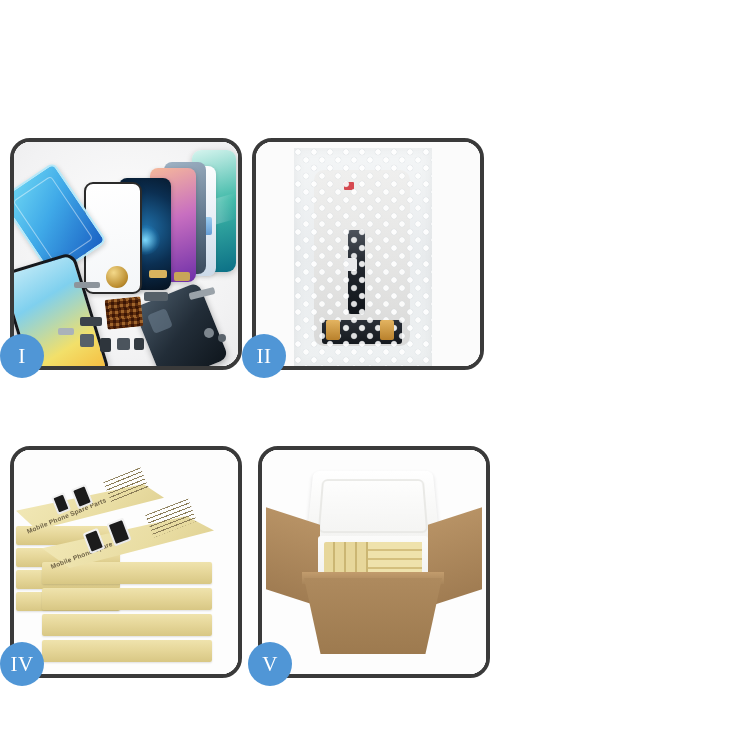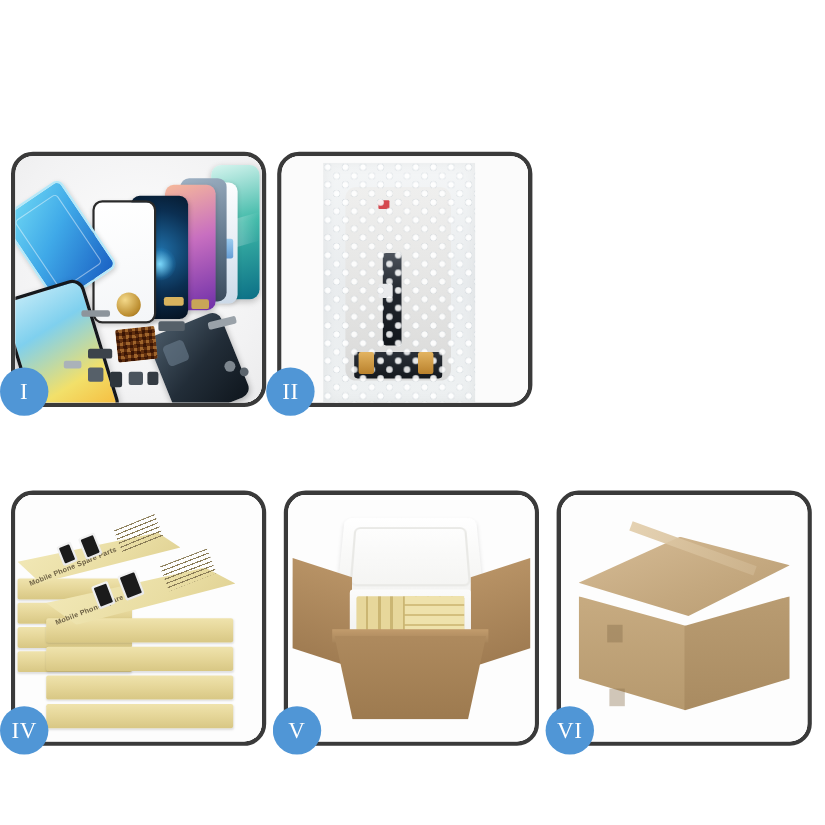--- a/index.html
+++ b/index.html
@@ -455,28 +455,15 @@
           <div class="flapR"></div>
           <div class="foamboxV"></div>
           <div class="goldstack"></div>
           <div class="cartonRim"></div>
           <div class="cartonV"></div>
         </div>
       </div>
       <div class="badge">V</div>
     </div>
 
-    <div class="panel p6">
-      <div class="clip">
-        <div class="scene6">
-          <div class="cartonTop"></div>
-          <div class="tapeseam"></div>
-          <div class="cartonFrontL"></div>
-          <div class="cartonFrontR"></div>
-          <div class="tab1"></div>
-          <div class="tab2"></div>
-        </div>
-      </div>
-      <div class="badge">VI</div>
-    </div>
 
   </div>
 </div>
 
 </body></html>

